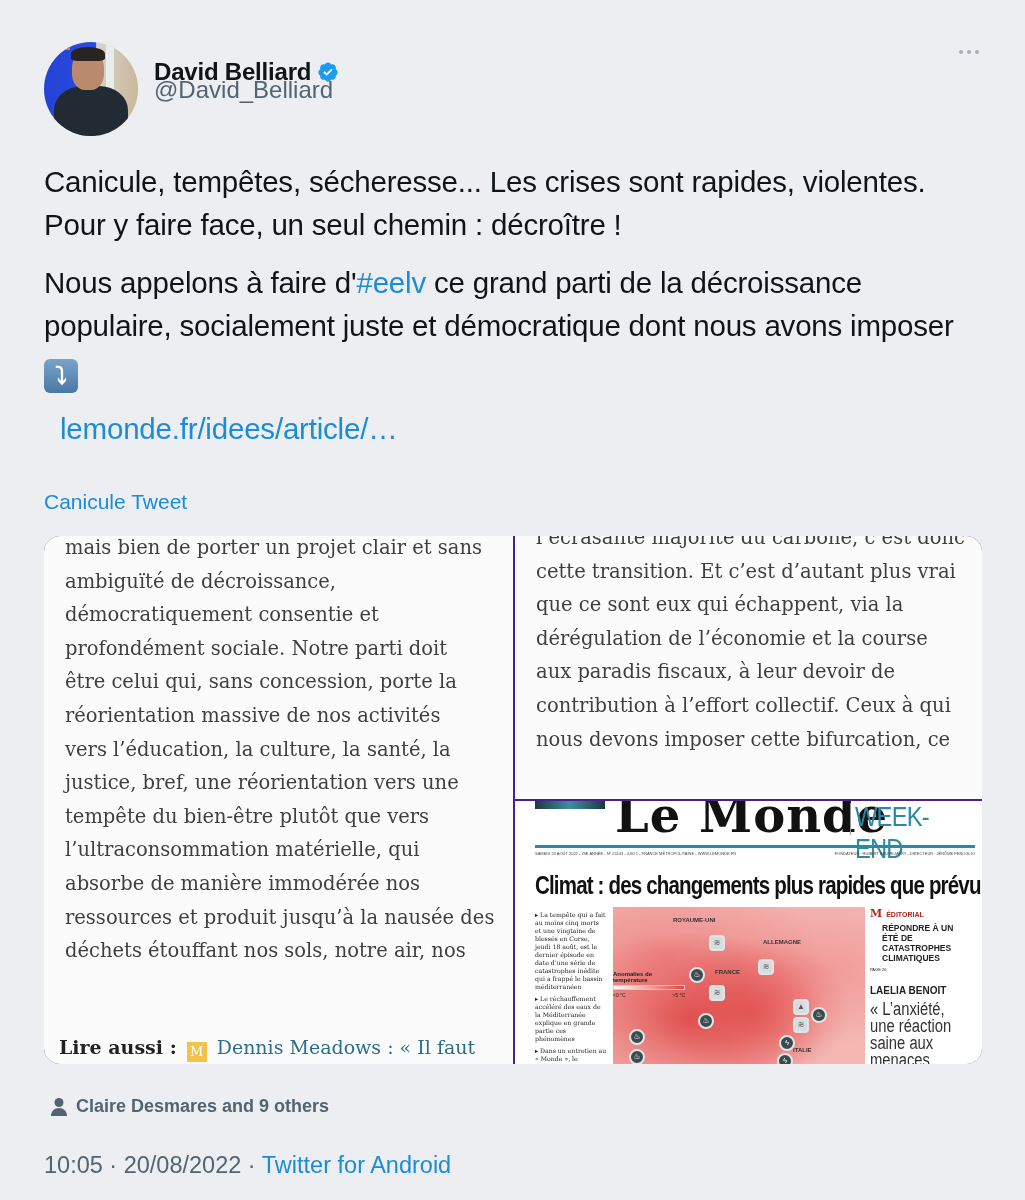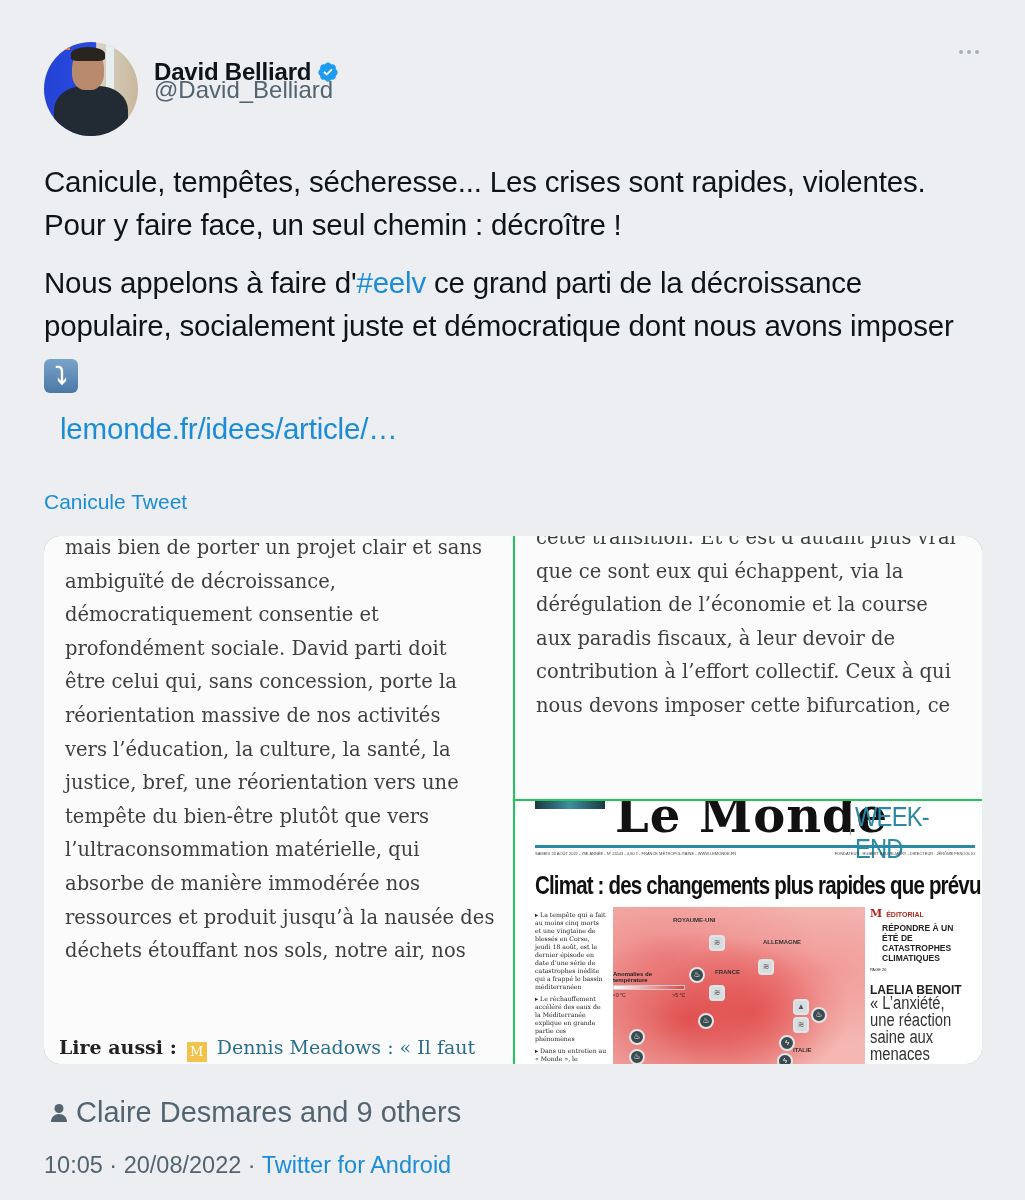--- a/index.html
+++ b/index.html
@@ -24,21 +24,21 @@
 
   .tweet-text { position: absolute; left: 44px; top: 160px; width: 940px; font-size: 29.5px; line-height: 43px; color: #0f1419; letter-spacing: -0.2px; }
   .tweet-text p { margin-bottom: 15px; }
   .hashtag, .link { color: #1d9bf0; color: #1a8cd8; text-decoration: none; cursor: pointer; }
   .emoji-arrow { display: inline-block; width: 34px; height: 34px; border-radius: 6px; vertical-align: -5px;
     background: linear-gradient(#7aa3c9, #4a78a6); color: #fff; font-size: 24px; line-height: 34px; text-align: center; font-weight: 700; }
   .tweet-link { position: absolute; left: 32px; top: 412px; font-size: 29.5px; color: #1a8cd8; cursor: pointer; letter-spacing: -0.2px; margin-left: 28px; }
 
   .translate { position: absolute; left: 44px; top: 490px; font-size: 21px; color: #1d9bf0; color: #1a8cd8; cursor: pointer; }
 
-  .media { position: absolute; left: 44px; top: 536px; width: 938px; height: 528px; border-radius: 16px; overflow: hidden; background: #22c55e; }
+  .media { position: absolute; left: 44px; top: 536px; width: 938px; height: 528px; border-radius: 16px; overflow: hidden; background: #4c1d95; }
   .panel { position: absolute; background: #fbfbfb; overflow: hidden; }
   .panel-left { left: 0; top: 0; width: 469px; height: 528px; }
   .panel-tr { left: 471px; top: 0; width: 467px; height: 263px; }
   .panel-br { left: 471px; top: 265px; width: 467px; height: 263px; background: #fff; }
 
   .serif-text { font-family: "DejaVu Serif", "Liberation Serif", serif; font-size: 19.5px; line-height: 33.6px; color: #3f3f3f; padding-left: 21px; white-space: nowrap; }
   .panel-left .serif-text { margin-top: -5px; }
   .panel-tr .serif-text { margin-top: -15px; }
   .lire { position: absolute; left: 15px; top: 500px; font-family: "DejaVu Serif", serif; font-size: 19px; white-space: nowrap; }
   .lire b { color: #222; }
@@ -67,24 +67,24 @@
   .map-icon { position: absolute; width: 16px; height: 16px; border-radius: 50%; background: #3b4a4e; border: 2px solid #dfe6e8; color: #fff; font-size: 8px; text-align: center; line-height: 12px; }
   .map-icon.wave { background: #d8dcde; color: #555; border-radius: 4px; }
   .map-legend { position: absolute; left: 0; top: 64px; width: 72px; font-size: 6px; color: #222; font-weight: 700; }
   .map-legend .grad { height: 5px; margin: 2px 0; background: linear-gradient(90deg, #fff, #e04545); border: 1px solid #ccc; }
   .map-legend .ends { display: flex; justify-content: space-between; font-size: 5px; font-weight: 400; }
   .lm-side { position: absolute; left: 355px; top: 108px; width: 100px; font-size: 8px; line-height: 9px; color: #222; }
   .lm-side .edito { color: #b3261e; font-size: 7px; font-weight: 700; margin-bottom: 4px; }
   .lm-side .edito b { font-family: "DejaVu Serif", serif; font-size: 11px; color: #b3261e; margin-right: 4px; }
   .lm-side .edito-title { font-weight: 700; font-size: 8.5px; line-height: 10px; margin-left: 12px; }
   .lm-side .page { font-size: 4px; margin: 2px 0 12px; }
-  .lm-side .author { font-weight: 700; font-size: 12px; margin-bottom: 0; }
+  .lm-side .author { font-weight: 700; font-size: 10px; margin-bottom: 6px; }
   .lm-side .quote { font-size: 18px; line-height: 17px; color: #333; transform: scaleX(0.82); transform-origin: left; white-space: nowrap; }
 
-  .likers { position: absolute; left: 50px; top: 1096px; display: flex; align-items: center; font-size: 29px; color: #536471; cursor: pointer; }
+  .likers { position: absolute; left: 50px; top: 1096px; display: flex; align-items: center; font-size: 18px; color: #536471; cursor: pointer; font-weight: bold; }
   .person-icon { width: 18px; height: 20px; margin-right: 8px; }
   .meta { position: absolute; left: 44px; top: 1152px; font-size: 23.5px; color: #536471; }
   .meta .source { color: #1a8cd8; cursor: pointer; }
 </style>
 </head>
 <body>
 
 <div class="header">
   <div class="avatar">
     <div class="poster"></div>
@@ -115,38 +115,39 @@
 <a class="tweet-link">lemonde.fr/idees/article/…</a>
 
 <div class="translate">Canicule Tweet</div>
 
 <div class="media">
   <div class="panel panel-left">
     <div class="serif-text">
       <div>mais bien de porter un projet clair et sans</div>
       <div>ambiguïté de décroissance,</div>
       <div>démocratiquement consentie et</div>
-      <div>profondément sociale. David parti doit</div>
+      <div>profondément sociale. Notre parti doit</div>
       <div>être celui qui, sans concession, porte la</div>
       <div>réorientation massive de nos activités</div>
       <div>vers l’éducation, la culture, la santé, la</div>
       <div>justice, bref, une réorientation vers une</div>
       <div>tempête du bien-être plutôt que vers</div>
       <div>l’ultraconsommation matérielle, qui</div>
       <div>absorbe de manière immodérée nos</div>
       <div>ressources et produit jusqu’à la nausée des</div>
       <div>déchets étouffant nos sols, notre air, nos</div>
     </div>
     <div class="lire">
       <b>Lire aussi :</b><span class="m-badge">M</span><span class="lire-link">Dennis Meadows : « Il faut</span>
     </div>
   </div>
 
   <div class="panel panel-tr">
     <div class="serif-text">
+      <div>l’écrasante majorité du carbone, c’est donc</div>
       <div>cette transition. Et c’est d’autant plus vrai</div>
       <div>que ce sont eux qui échappent, via la</div>
       <div>dérégulation de l’économie et la course</div>
       <div>aux paradis fiscaux, à leur devoir de</div>
       <div>contribution à l’effort collectif. Ceux à qui</div>
       <div>nous devons imposer cette bifurcation, ce</div>
     </div>
   </div>
 
   <div class="panel panel-br">

